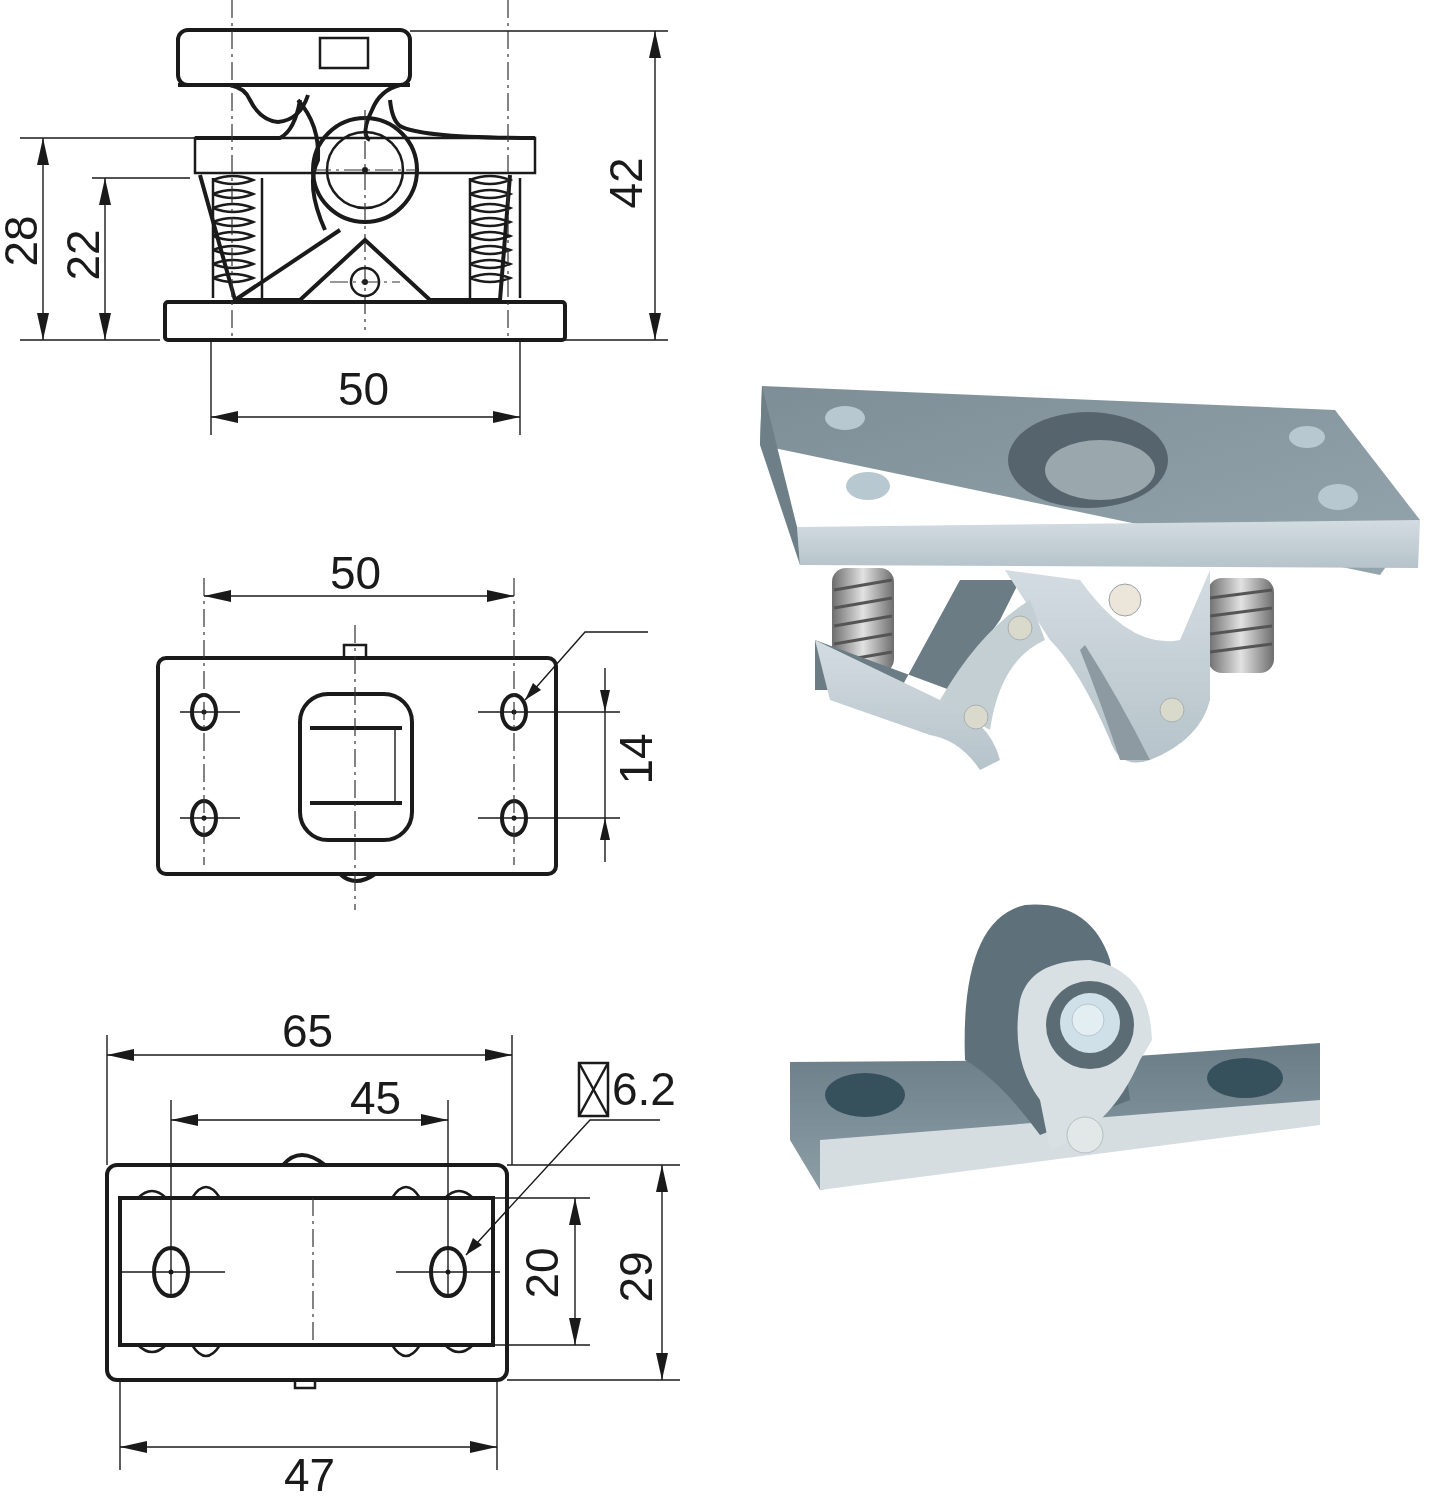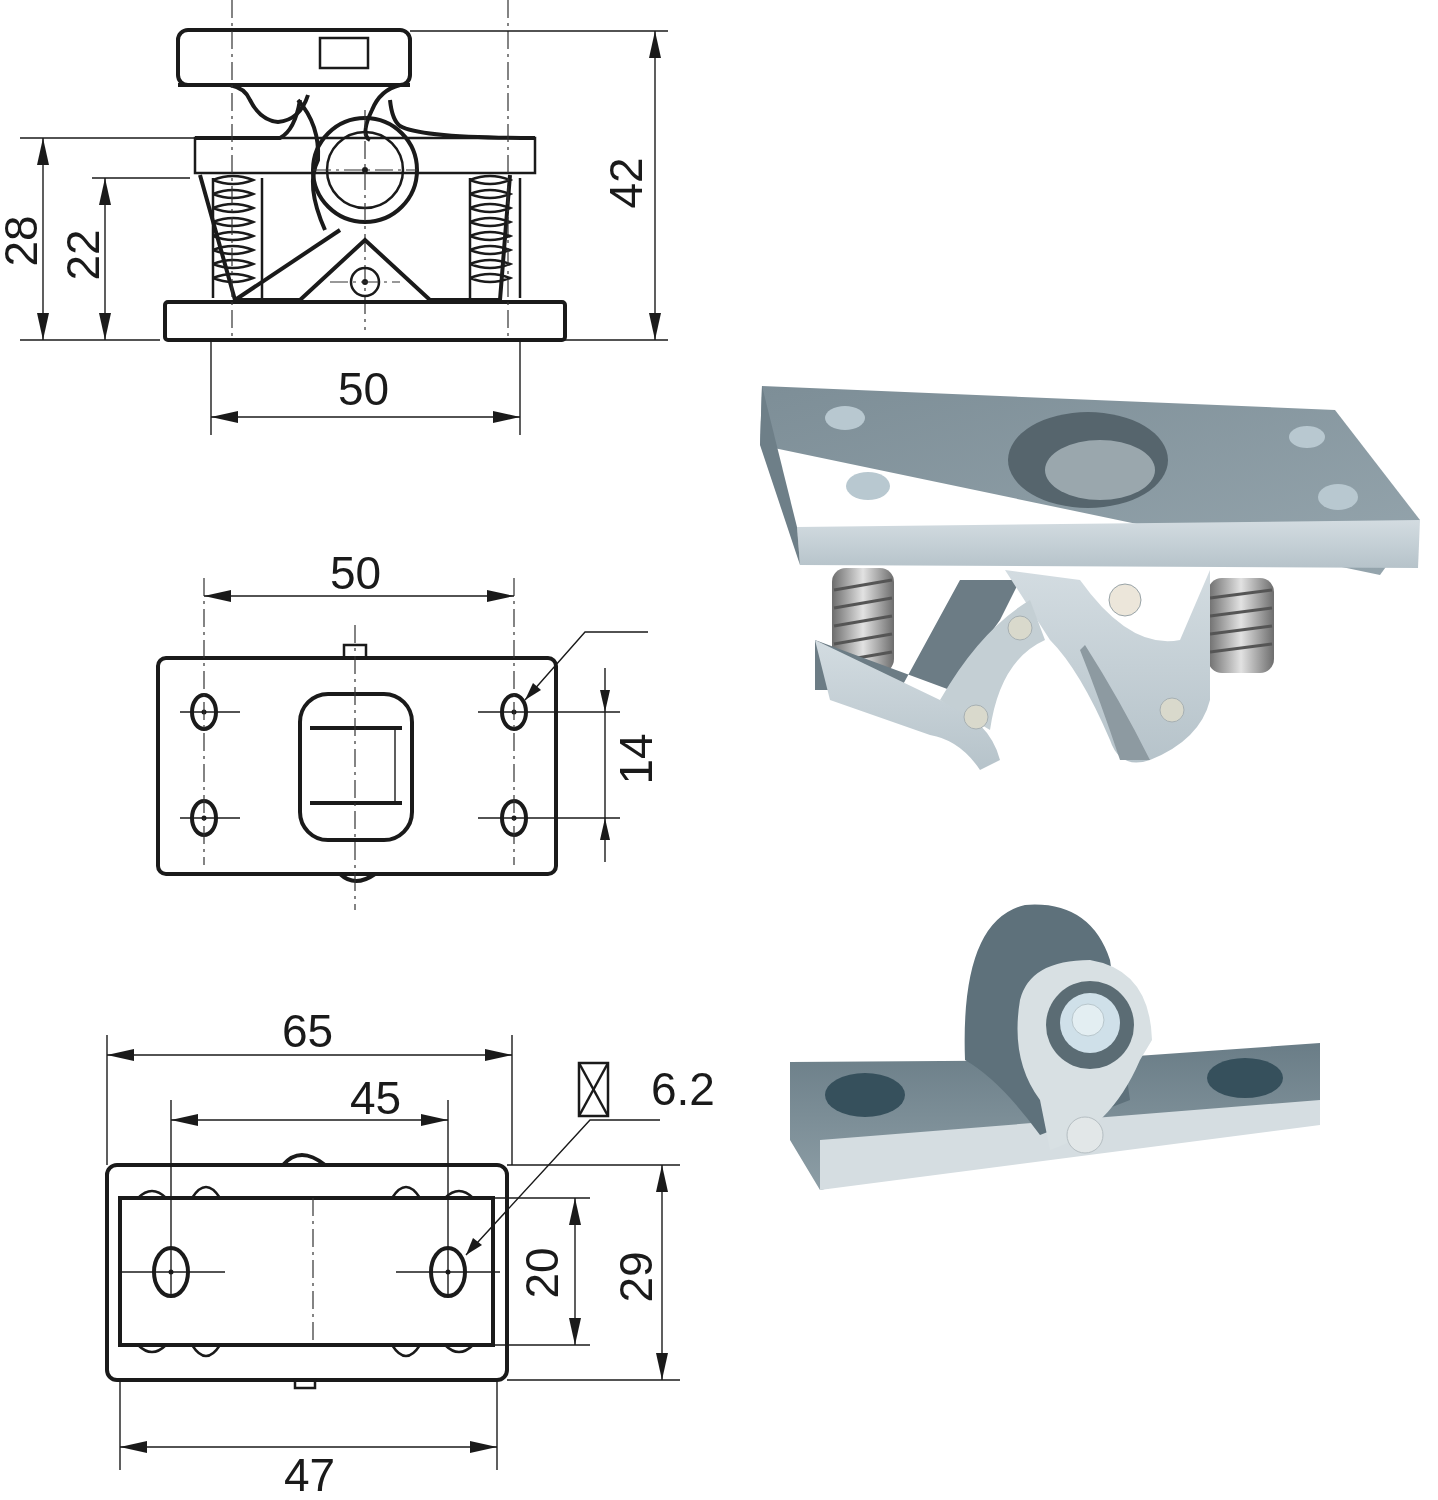--- a/index.html
+++ b/index.html
@@ -262,16 +262,16 @@
 <div class="label" style="left:600px;top:160px;"><span class="vlabel" style="display:inline-block;">42</span></div>
 <div class="label" style="left:-5px;top:218px;"><span class="vlabel" style="display:inline-block;">28</span></div>
 <div class="label" style="left:57px;top:232px;"><span class="vlabel" style="display:inline-block;">22</span></div>
 <div class="label" style="left:338px;top:366px;">50</div>
 
 <div class="label" style="left:330px;top:550px;">50</div>
 <div class="label" style="left:610px;top:736px;"><span class="vlabel" style="display:inline-block;">14</span></div>
 
 <div class="label" style="left:282px;top:1008px;text-align:right;">65</div>
 <div class="label" style="left:304px;top:1075px;margin-left:46px;">45</div>
-<div class="label" style="left:612px;top:1066px;margin-left:39px;">6.2</div>
+<div class="label" style="left:612px;top:1066px;">6.2</div>
 <div class="label" style="left:516px;top:1250px;"><span class="vlabel" style="display:inline-block;">20</span></div>
 <div class="label" style="left:610px;top:1254px;"><span class="vlabel" style="display:inline-block;">29</span></div>
 <div class="label" style="left:284px;top:1452px;">47</div>
 
 </body></html>

